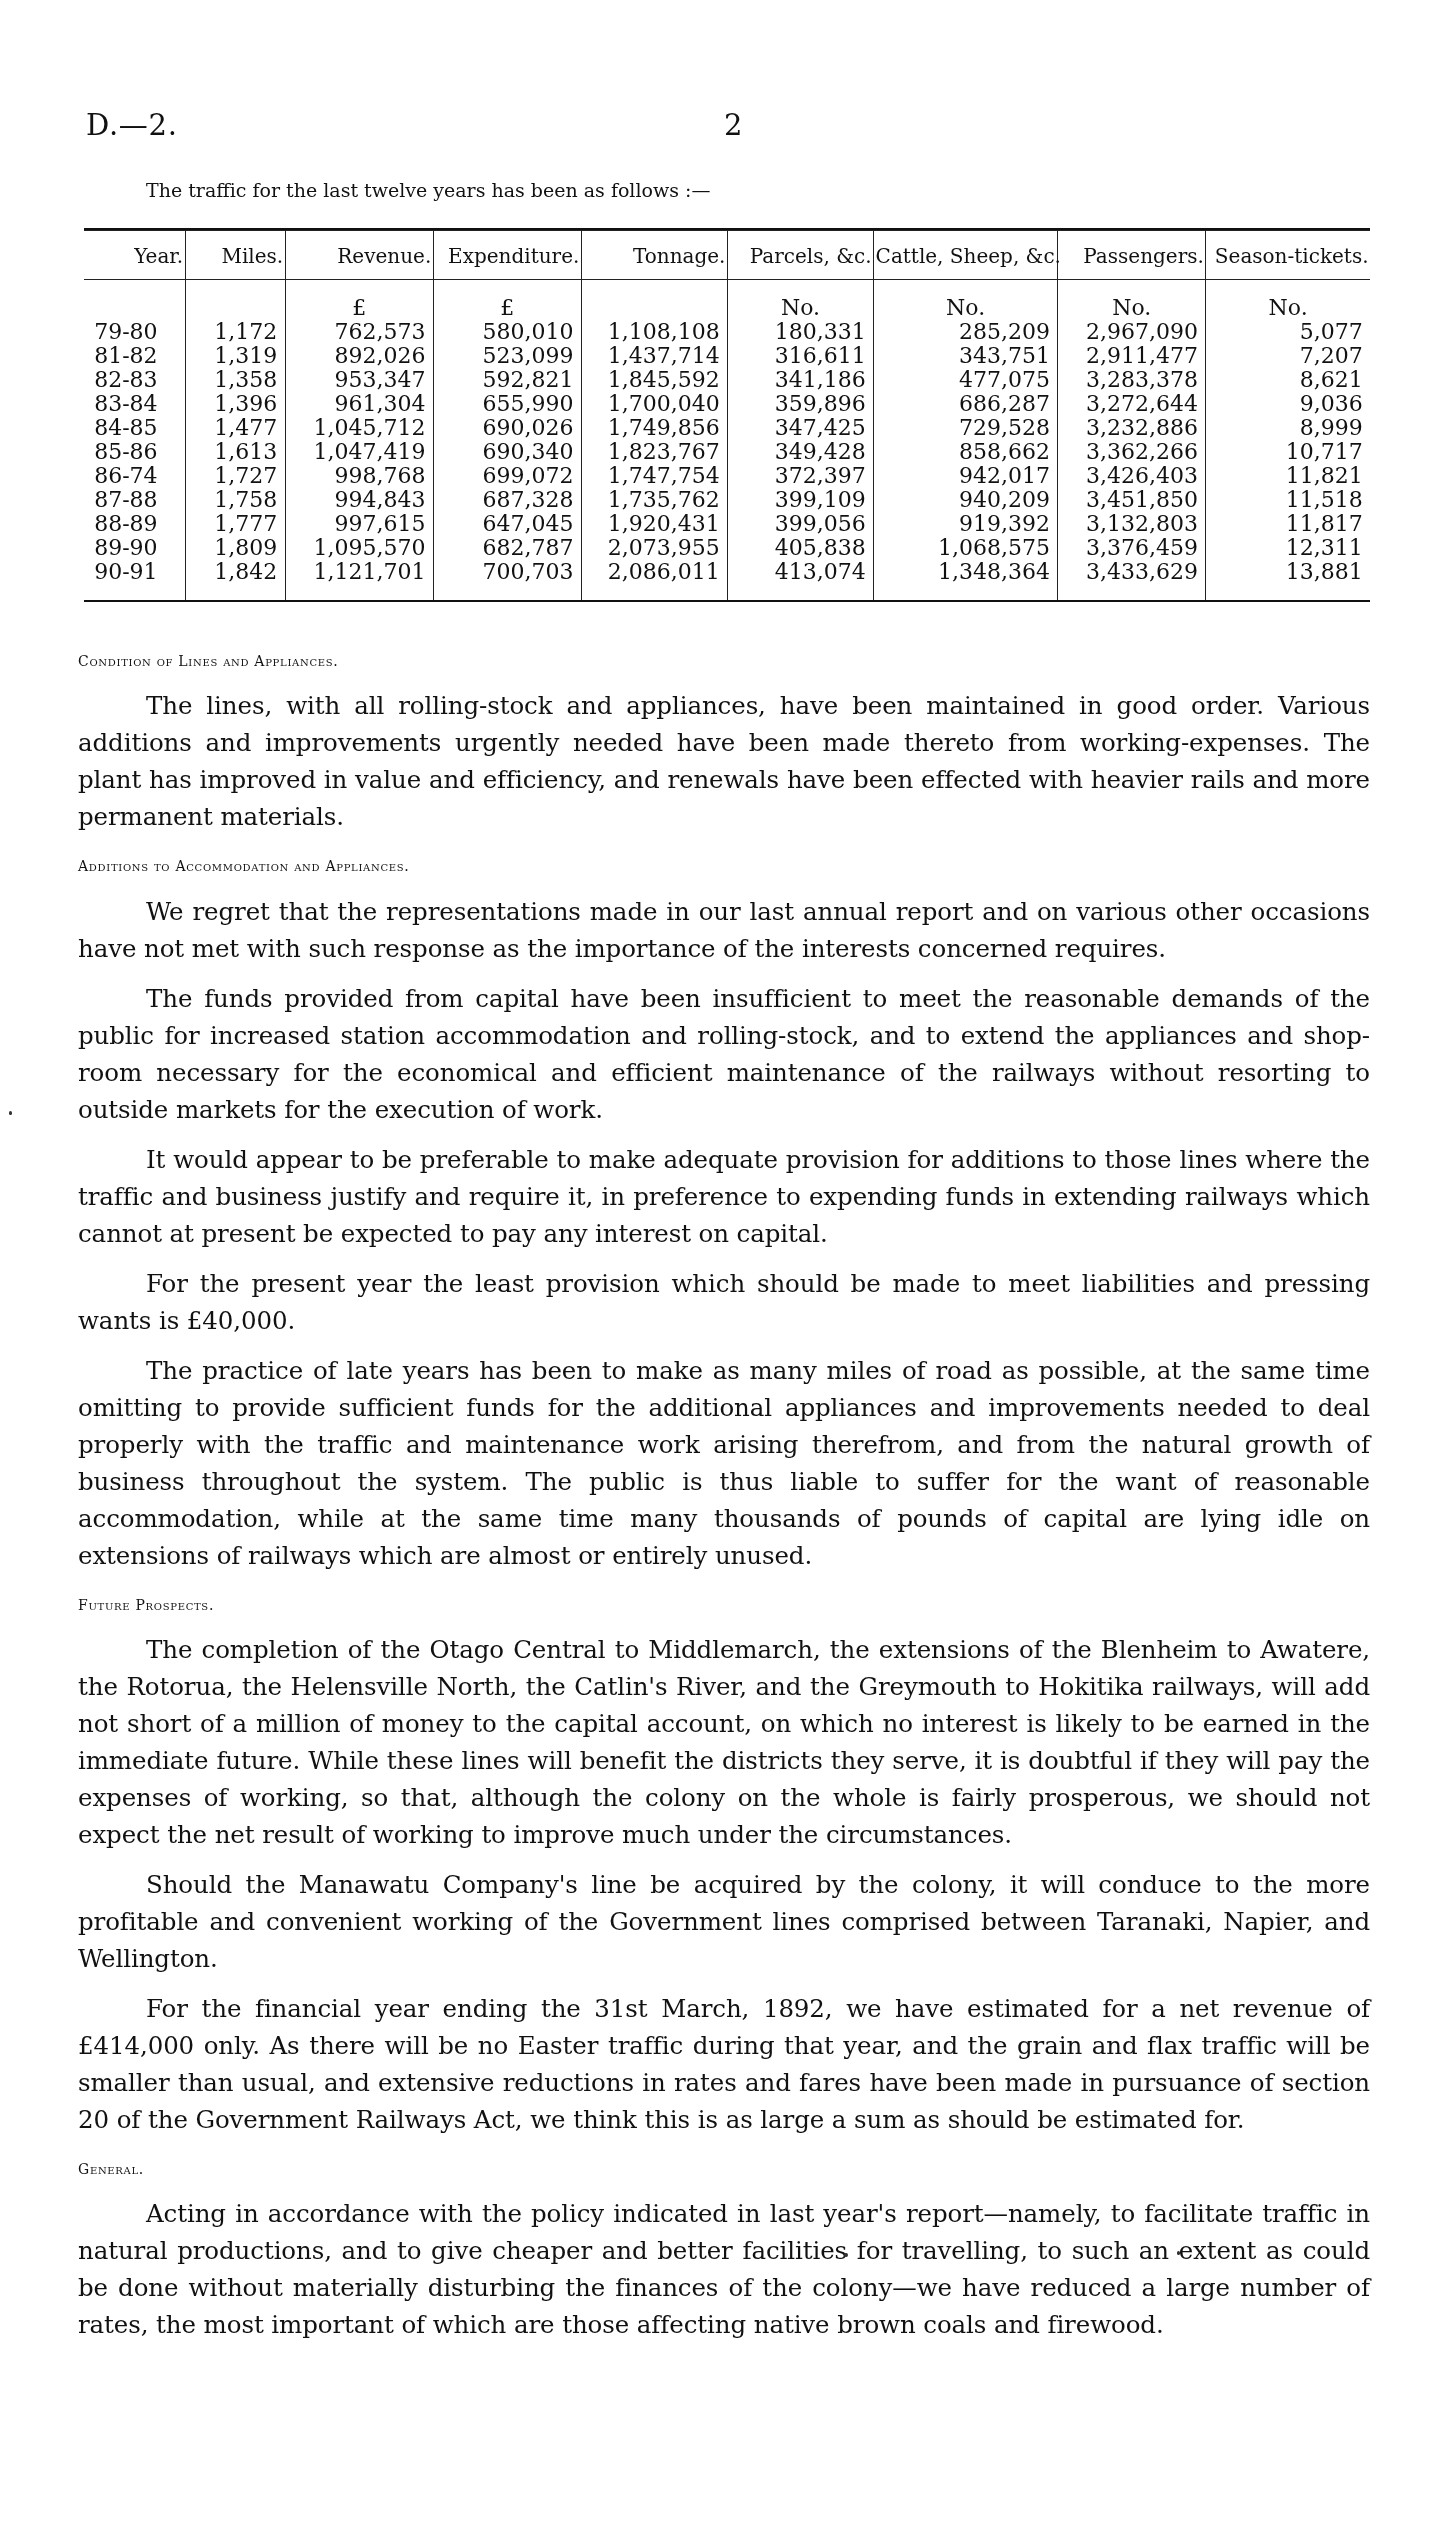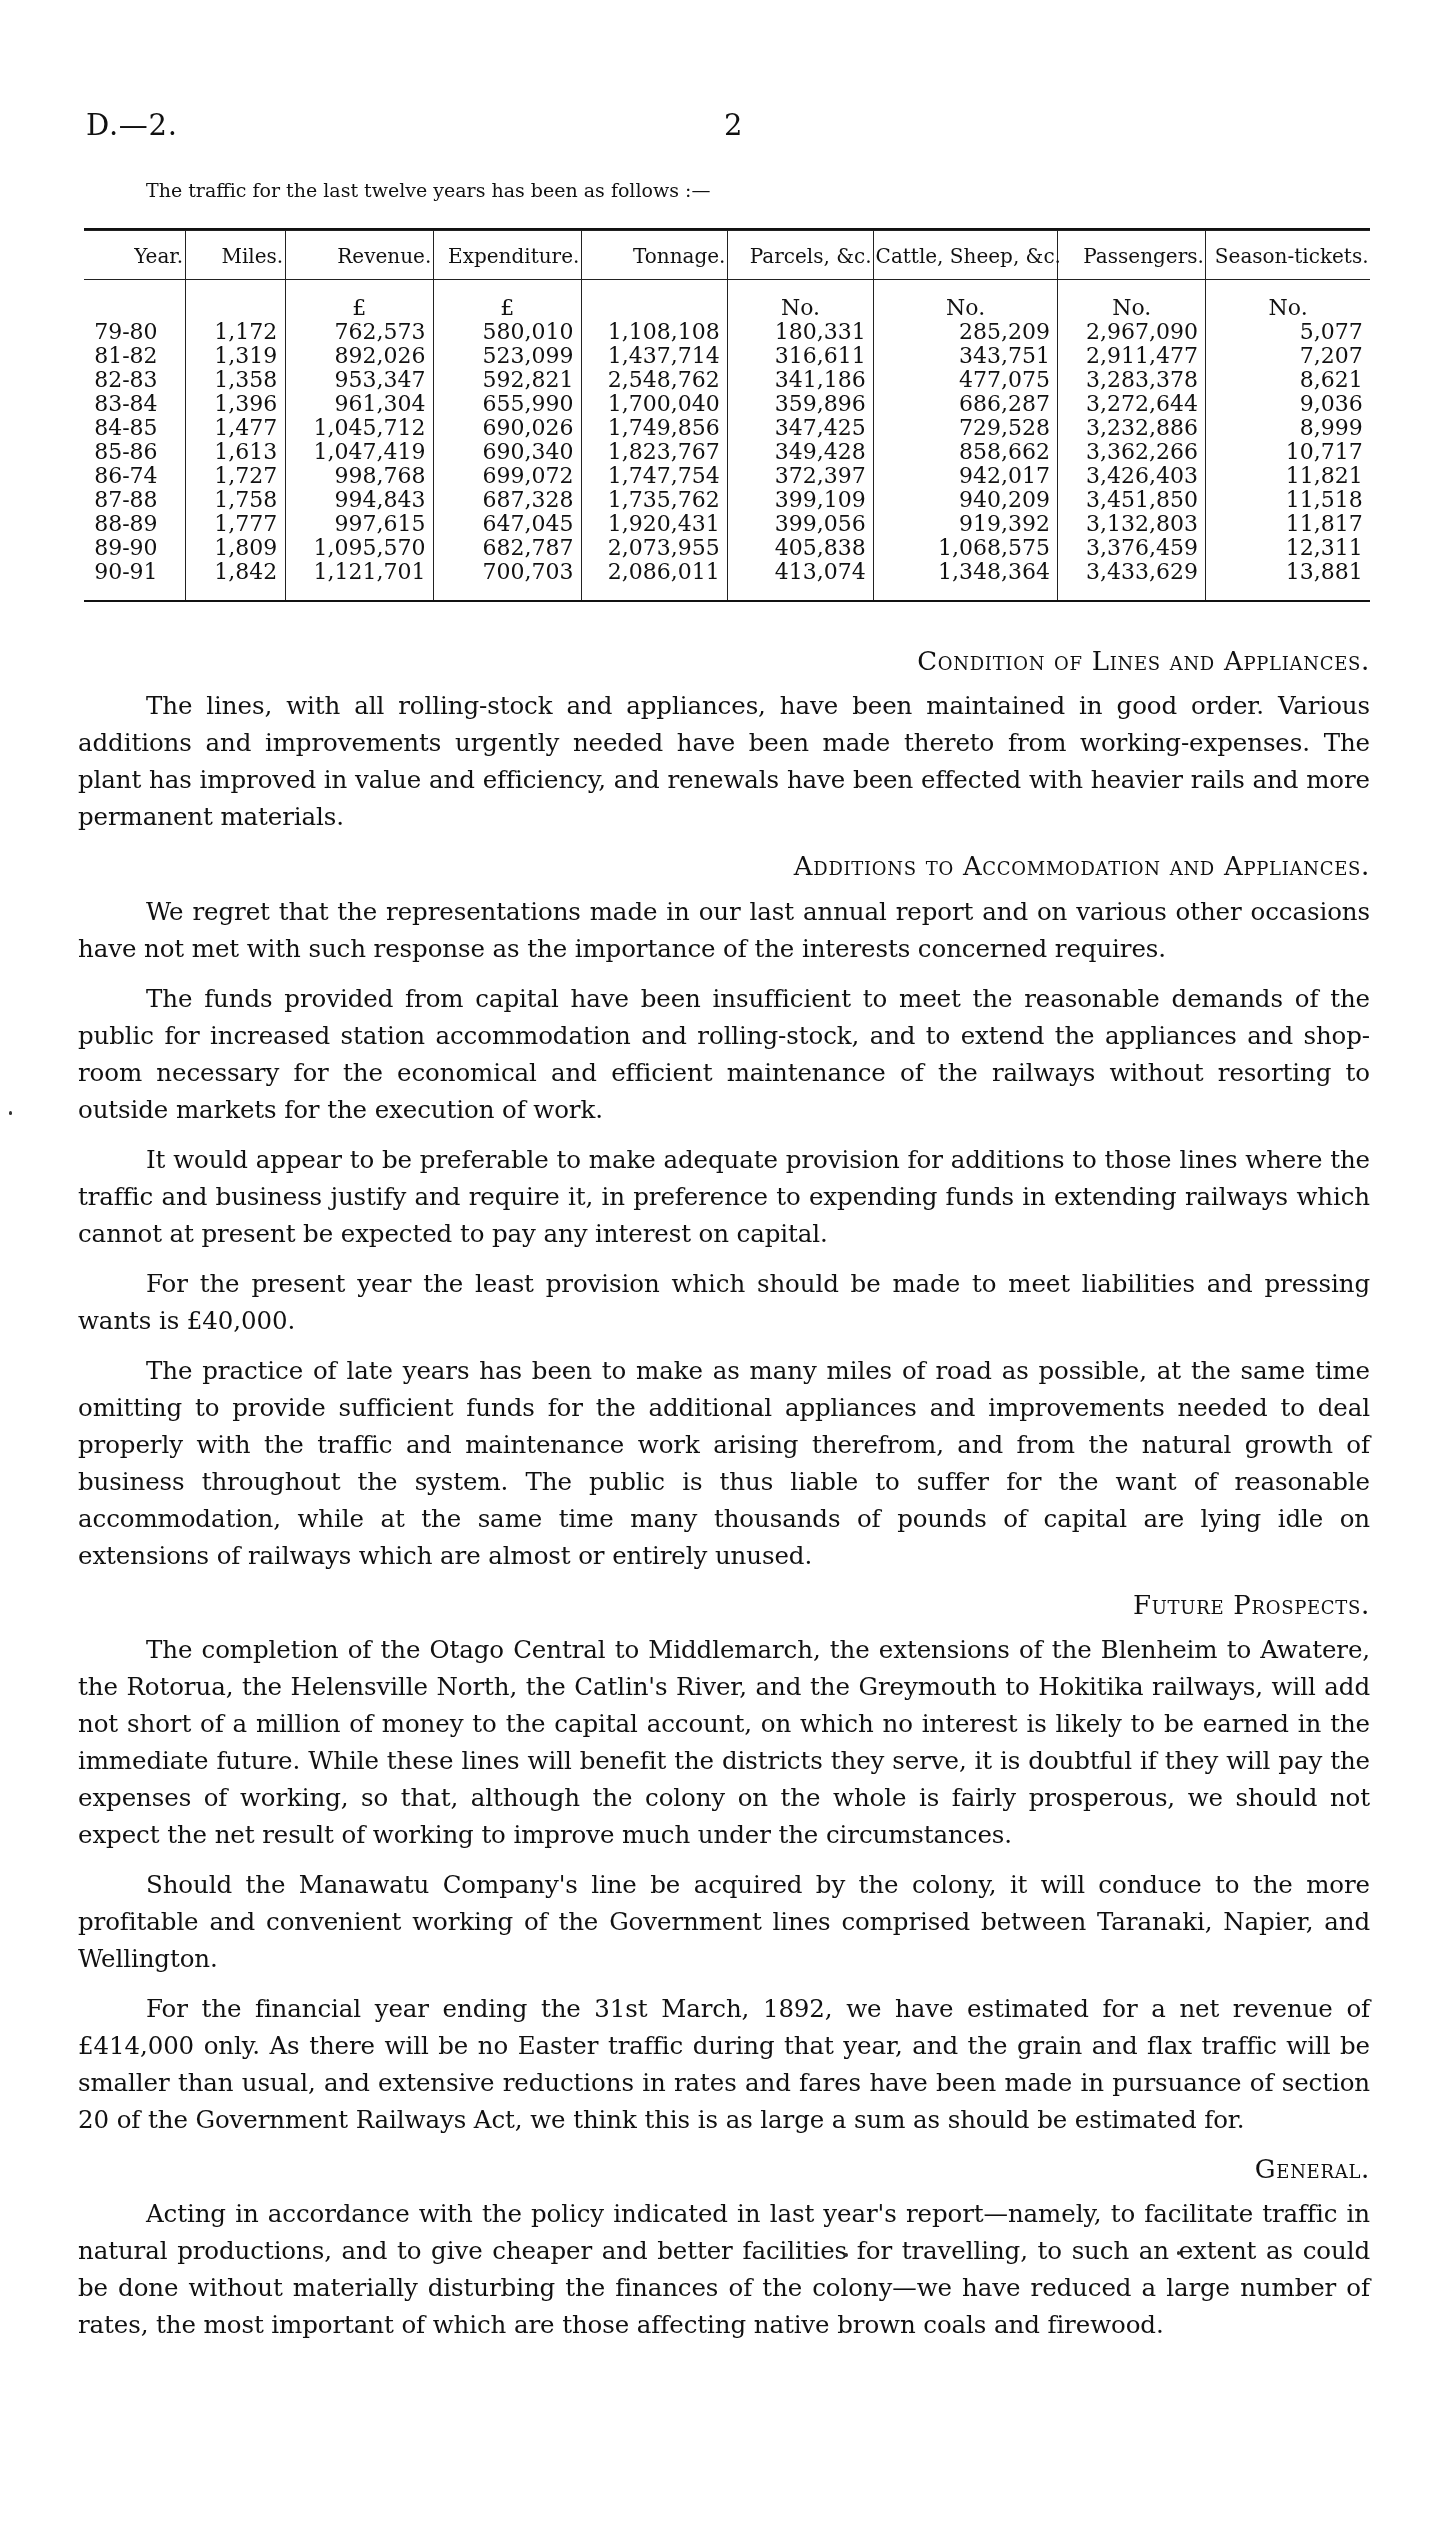--- a/index.html
+++ b/index.html
@@ -79,23 +79,23 @@
 
     
     .content {
       left: 78px; top: 643px;
       width: 1292px;
       font-size: 24.5px;
       line-height: 37px;
       font-family: "DejaVu Serif", serif;
     }
     .section-heading {
-      text-align: right;
+      text-align: left;
       font-variant: small-caps;
-      font-size: 26px;
+      font-size: 14px;
       letter-spacing: 0.7px;
       margin: 0 0 7.3px 0;
       line-height: 37px;
     }
     .para {
       text-indent: 68px;
       text-align: justify;
       margin: 0 0 13px 0;
       letter-spacing: -0.1px;
     }
@@ -169,21 +169,21 @@
           <td class="c-par-cell">316,611</td>
           <td class="c-cat-cell">343,751</td>
           <td class="c-pas-cell">2,911,477</td>
           <td class="c-sea-cell">7,207</td>
         </tr>
         <tr>
           <td class="year c-year-cell">82-83</td>
           <td class="c-miles-cell">1,358</td>
           <td class="c-rev-cell">953,347</td>
           <td class="c-exp-cell">592,821</td>
-          <td class="c-ton-cell">2,548,762</td>
+          <td class="c-ton-cell">1,845,592</td>
           <td class="c-par-cell">341,186</td>
           <td class="c-cat-cell">477,075</td>
           <td class="c-pas-cell">3,283,378</td>
           <td class="c-sea-cell">8,621</td>
         </tr>
         <tr>
           <td class="year c-year-cell">83-84</td>
           <td class="c-miles-cell">1,396</td>
           <td class="c-rev-cell">961,304</td>
           <td class="c-exp-cell">655,990</td>

